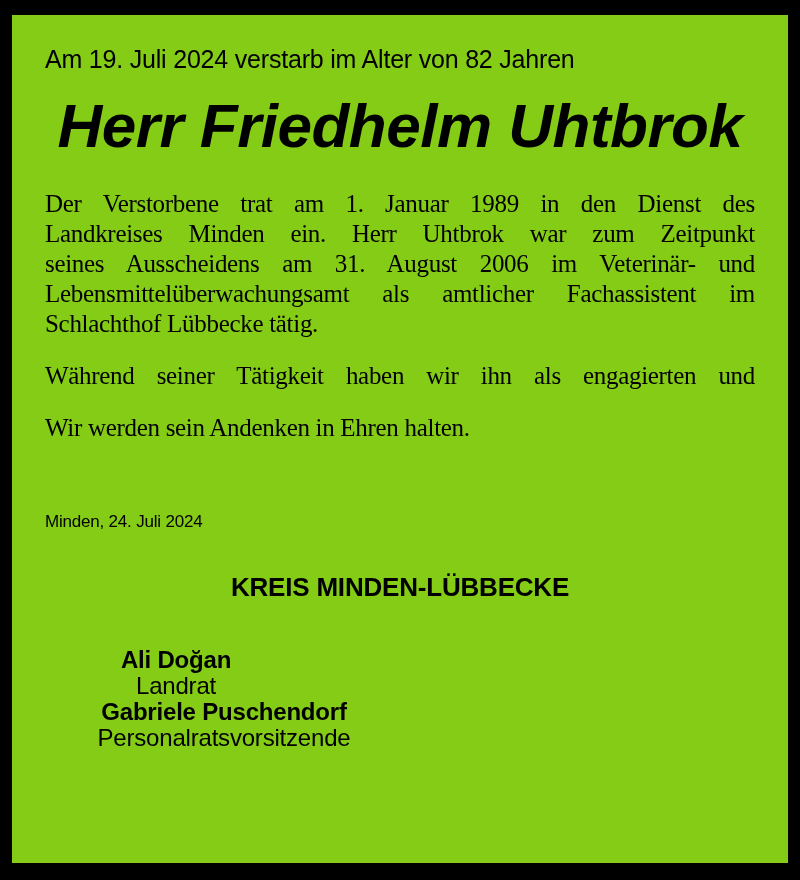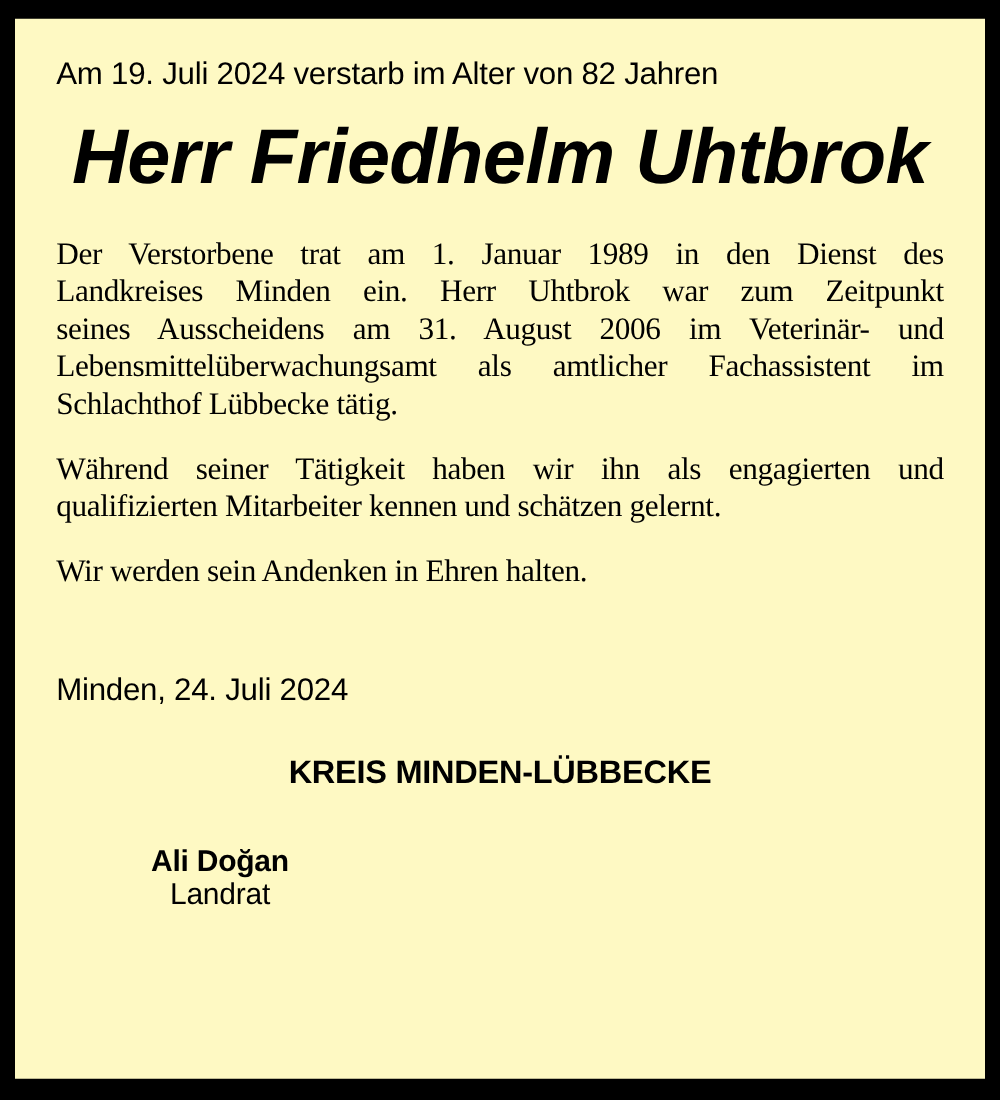--- a/index.html
+++ b/index.html
@@ -5,21 +5,21 @@
   html, body {
     margin: 0;
     padding: 0;
     background: #ffffff;
   }
   .page {
     position: relative;
     width: 800px;
     height: 880px;
     box-sizing: border-box;
-    background: #fef9c3;
+    background: #84cc16;
     border-style: solid;
     border-color: #000000;
     border-width: 15px 12px 17px 12px;
     padding: 29px 33px 0 33px;
     font-family: "Liberation Sans", sans-serif;
     color: #000000;
     overflow: hidden;
   }
   .intro {
     font-size: 25px;
@@ -48,21 +48,21 @@
     letter-spacing: -0.3px;
     white-space: normal;
     font-family: Liberation Serif, serif;
   }
   .line.just {
     text-align: justify;
     text-align-last: justify;
   }
   .dateline {
     margin-top: 64px;
-    font-size: 25px;
+    font-size: 17px;
     line-height: 30px;
     letter-spacing: -0.2px;
   }
   .organization {
     margin-top: 35px;
     font-size: 26px;
     line-height: 30px;
     font-weight: bold;
     text-align: center;
     letter-spacing: -0.2px;
@@ -102,30 +102,33 @@
   <div class="body-paragraphs">
       <div class="para">
         <div class="line just">Der Verstorbene trat am 1. Januar 1989 in den Dienst des</div>
         <div class="line just">Landkreises Minden ein. Herr Uhtbrok war zum Zeitpunkt</div>
         <div class="line just">seines Ausscheidens am 31. August 2006 im Veterinär- und</div>
         <div class="line just">Lebensmittelüberwachungsamt als amtlicher Fachassistent im</div>
         <div class="line">Schlachthof Lübbecke tätig.</div>
       </div>
       <div class="para">
         <div class="line just">Während seiner Tätigkeit haben wir ihn als engagierten und</div>
-        <div class="line">qualifizierten Mitarbeiter kennen und schätzen gelernt.</div>
       </div>
       <div class="para">
         <div class="line">Wir werden sein Andenken in Ehren halten.</div>
       </div>
     </div>
 
   <div class="dateline">Minden, 24. Juli 2024</div>
 
   <div class="organization">KREIS MINDEN-LÜBBECKE</div>
 
   <div class="signature-block">
       <div class="sig sig-0">
         <div class="sig-name">Ali Doğan</div>
         <div class="sig-title">Landrat</div>
       </div>
+      <div class="sig sig-1">
+        <div class="sig-name">Gabriele Puschendorf</div>
+        <div class="sig-title">Personalratsvorsitzende</div>
+      </div>
     </div>
 </div>
 
 </body></html>

